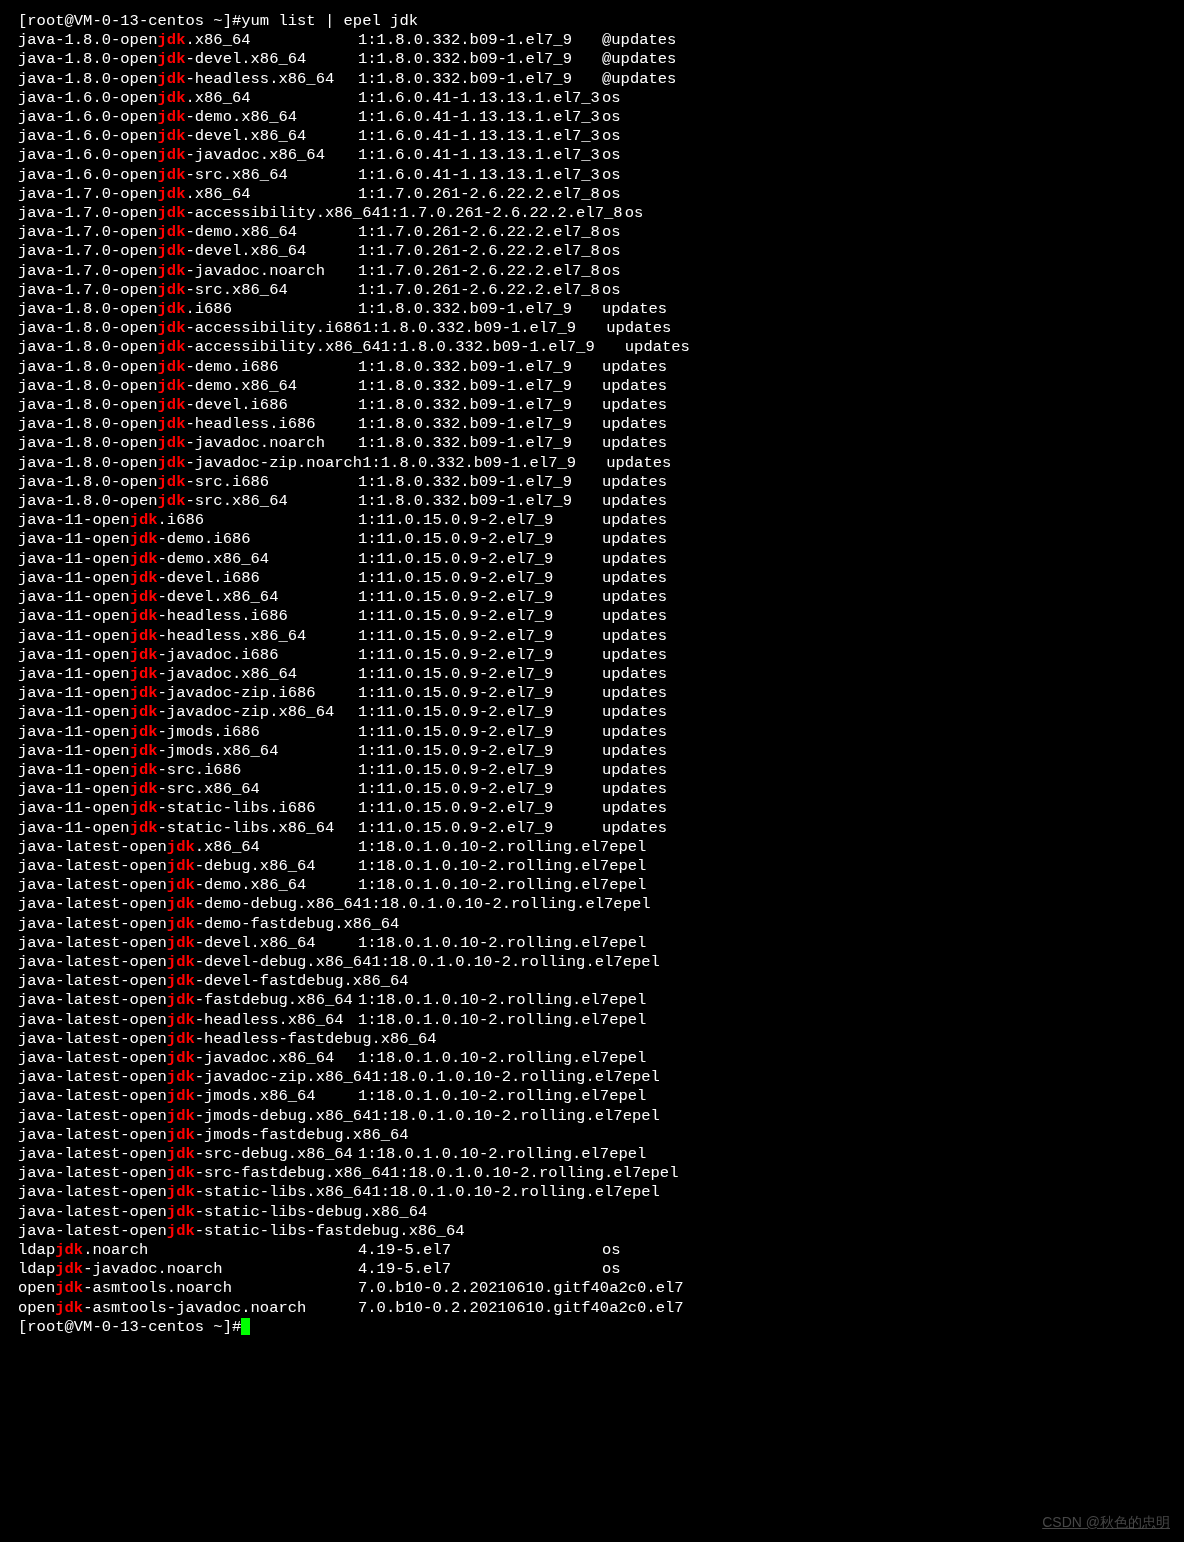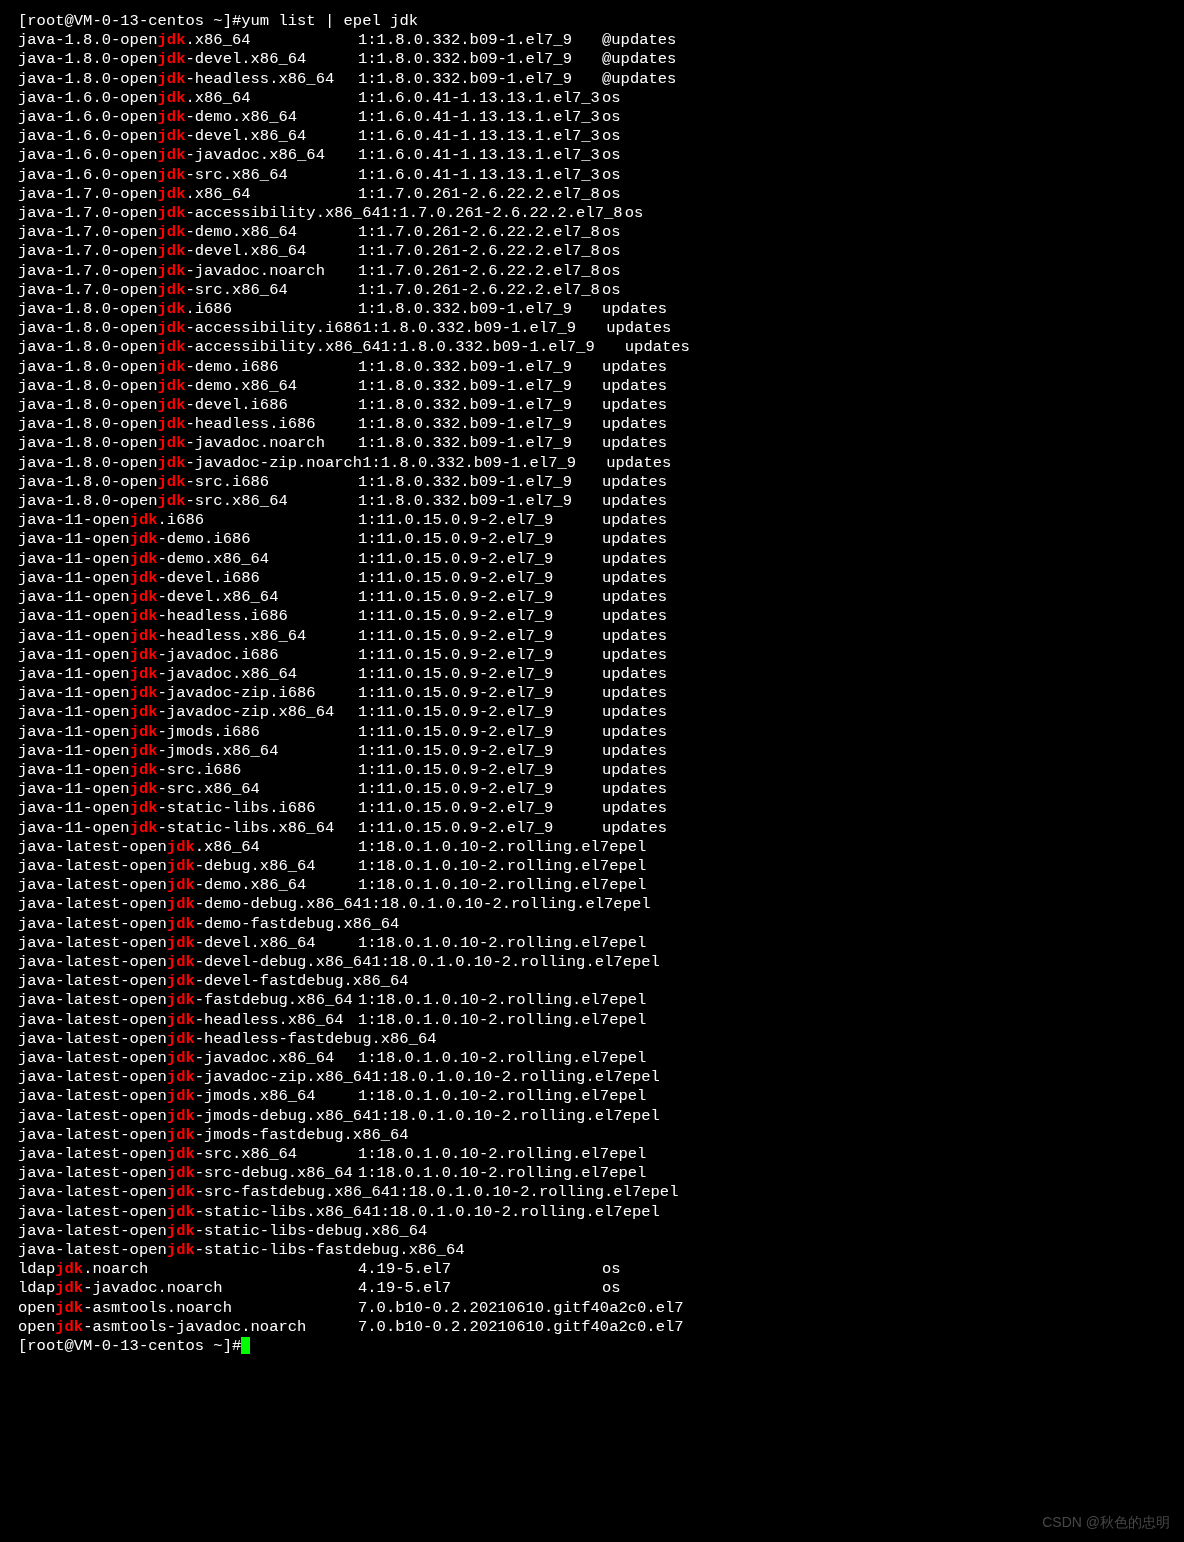--- a/index.html
+++ b/index.html
@@ -25,20 +25,21 @@
     vertical-align: middle;
   }
   .watermark {
     position: fixed;
     right: 14px;
     bottom: 10px;
     color: #808080;
     opacity: .55;
     font-size: 14px;
     font-family: sans-serif;
+    text-decoration: underline;
   }
 </style>
 </head>
 <body>
 
 <div>
   <div class="row"><span>[root@VM-0-13-centos ~]# </span><span>yum list | epel jdk</span></div>
   <div id="list">
       <div class="row"><span class="c1"><span>java-1.8.0-open</span><span class="hl">jdk</span><span>.x86_64</span></span><span class="c2">1:1.8.0.332.b09-1.el7_9</span><span class="c3">@updates</span></div>
       <div class="row"><span class="c1"><span>java-1.8.0-open</span><span class="hl">jdk</span><span>-devel.x86_64</span></span><span class="c2">1:1.8.0.332.b09-1.el7_9</span><span class="c3">@updates</span></div>
@@ -91,21 +92,20 @@
       <div class="row"><span class="c1"><span>java-latest-open</span><span class="hl">jdk</span><span>-devel-debug.x86_64</span></span><span class="c2">1:18.0.1.0.10-2.rolling.el7</span><span class="c3">epel</span></div>
       <div class="row"><span class="c1"><span>java-latest-open</span><span class="hl">jdk</span><span>-devel-fastdebug.x86_64</span></span><span class="c2"></span><span class="c3"></span></div>
       <div class="row"><span class="c1"><span>java-latest-open</span><span class="hl">jdk</span><span>-fastdebug.x86_64</span></span><span class="c2">1:18.0.1.0.10-2.rolling.el7</span><span class="c3">epel</span></div>
       <div class="row"><span class="c1"><span>java-latest-open</span><span class="hl">jdk</span><span>-headless.x86_64</span></span><span class="c2">1:18.0.1.0.10-2.rolling.el7</span><span class="c3">epel</span></div>
       <div class="row"><span class="c1"><span>java-latest-open</span><span class="hl">jdk</span><span>-headless-fastdebug.x86_64</span></span><span class="c2"></span><span class="c3"></span></div>
       <div class="row"><span class="c1"><span>java-latest-open</span><span class="hl">jdk</span><span>-javadoc.x86_64</span></span><span class="c2">1:18.0.1.0.10-2.rolling.el7</span><span class="c3">epel</span></div>
       <div class="row"><span class="c1"><span>java-latest-open</span><span class="hl">jdk</span><span>-javadoc-zip.x86_64</span></span><span class="c2">1:18.0.1.0.10-2.rolling.el7</span><span class="c3">epel</span></div>
       <div class="row"><span class="c1"><span>java-latest-open</span><span class="hl">jdk</span><span>-jmods.x86_64</span></span><span class="c2">1:18.0.1.0.10-2.rolling.el7</span><span class="c3">epel</span></div>
       <div class="row"><span class="c1"><span>java-latest-open</span><span class="hl">jdk</span><span>-jmods-debug.x86_64</span></span><span class="c2">1:18.0.1.0.10-2.rolling.el7</span><span class="c3">epel</span></div>
       <div class="row"><span class="c1"><span>java-latest-open</span><span class="hl">jdk</span><span>-jmods-fastdebug.x86_64</span></span><span class="c2"></span><span class="c3"></span></div>
-      <div class="row"><span class="c1"><span>java-latest-open</span><span class="hl">jdk</span><span>-src.x86_64</span></span><span class="c2">1:18.0.1.0.10-2.rolling.el7</span><span class="c3">epel</span></div>
       <div class="row"><span class="c1"><span>java-latest-open</span><span class="hl">jdk</span><span>-src-debug.x86_64</span></span><span class="c2">1:18.0.1.0.10-2.rolling.el7</span><span class="c3">epel</span></div>
       <div class="row"><span class="c1"><span>java-latest-open</span><span class="hl">jdk</span><span>-src-fastdebug.x86_64</span></span><span class="c2">1:18.0.1.0.10-2.rolling.el7</span><span class="c3">epel</span></div>
       <div class="row"><span class="c1"><span>java-latest-open</span><span class="hl">jdk</span><span>-static-libs.x86_64</span></span><span class="c2">1:18.0.1.0.10-2.rolling.el7</span><span class="c3">epel</span></div>
       <div class="row"><span class="c1"><span>java-latest-open</span><span class="hl">jdk</span><span>-static-libs-debug.x86_64</span></span><span class="c2"></span><span class="c3"></span></div>
       <div class="row"><span class="c1"><span>java-latest-open</span><span class="hl">jdk</span><span>-static-libs-fastdebug.x86_64</span></span><span class="c2"></span><span class="c3"></span></div>
       <div class="row"><span class="c1"><span>ldap</span><span class="hl">jdk</span><span>.noarch</span></span><span class="c2">4.19-5.el7</span><span class="c3">os</span></div>
       <div class="row"><span class="c1"><span>ldap</span><span class="hl">jdk</span><span>-javadoc.noarch</span></span><span class="c2">4.19-5.el7</span><span class="c3">os</span></div>
       <div class="row"><span class="c1"><span>open</span><span class="hl">jdk</span><span>-asmtools.noarch</span></span><span class="c2">7.0.b10-0.2.20210610.gitf40a2c0.el7</span><span class="c3"></span></div>
       <div class="row"><span class="c1"><span>open</span><span class="hl">jdk</span><span>-asmtools-javadoc.noarch</span></span><span class="c2">7.0.b10-0.2.20210610.gitf40a2c0.el7</span><span class="c3"></span></div>
     </div>

